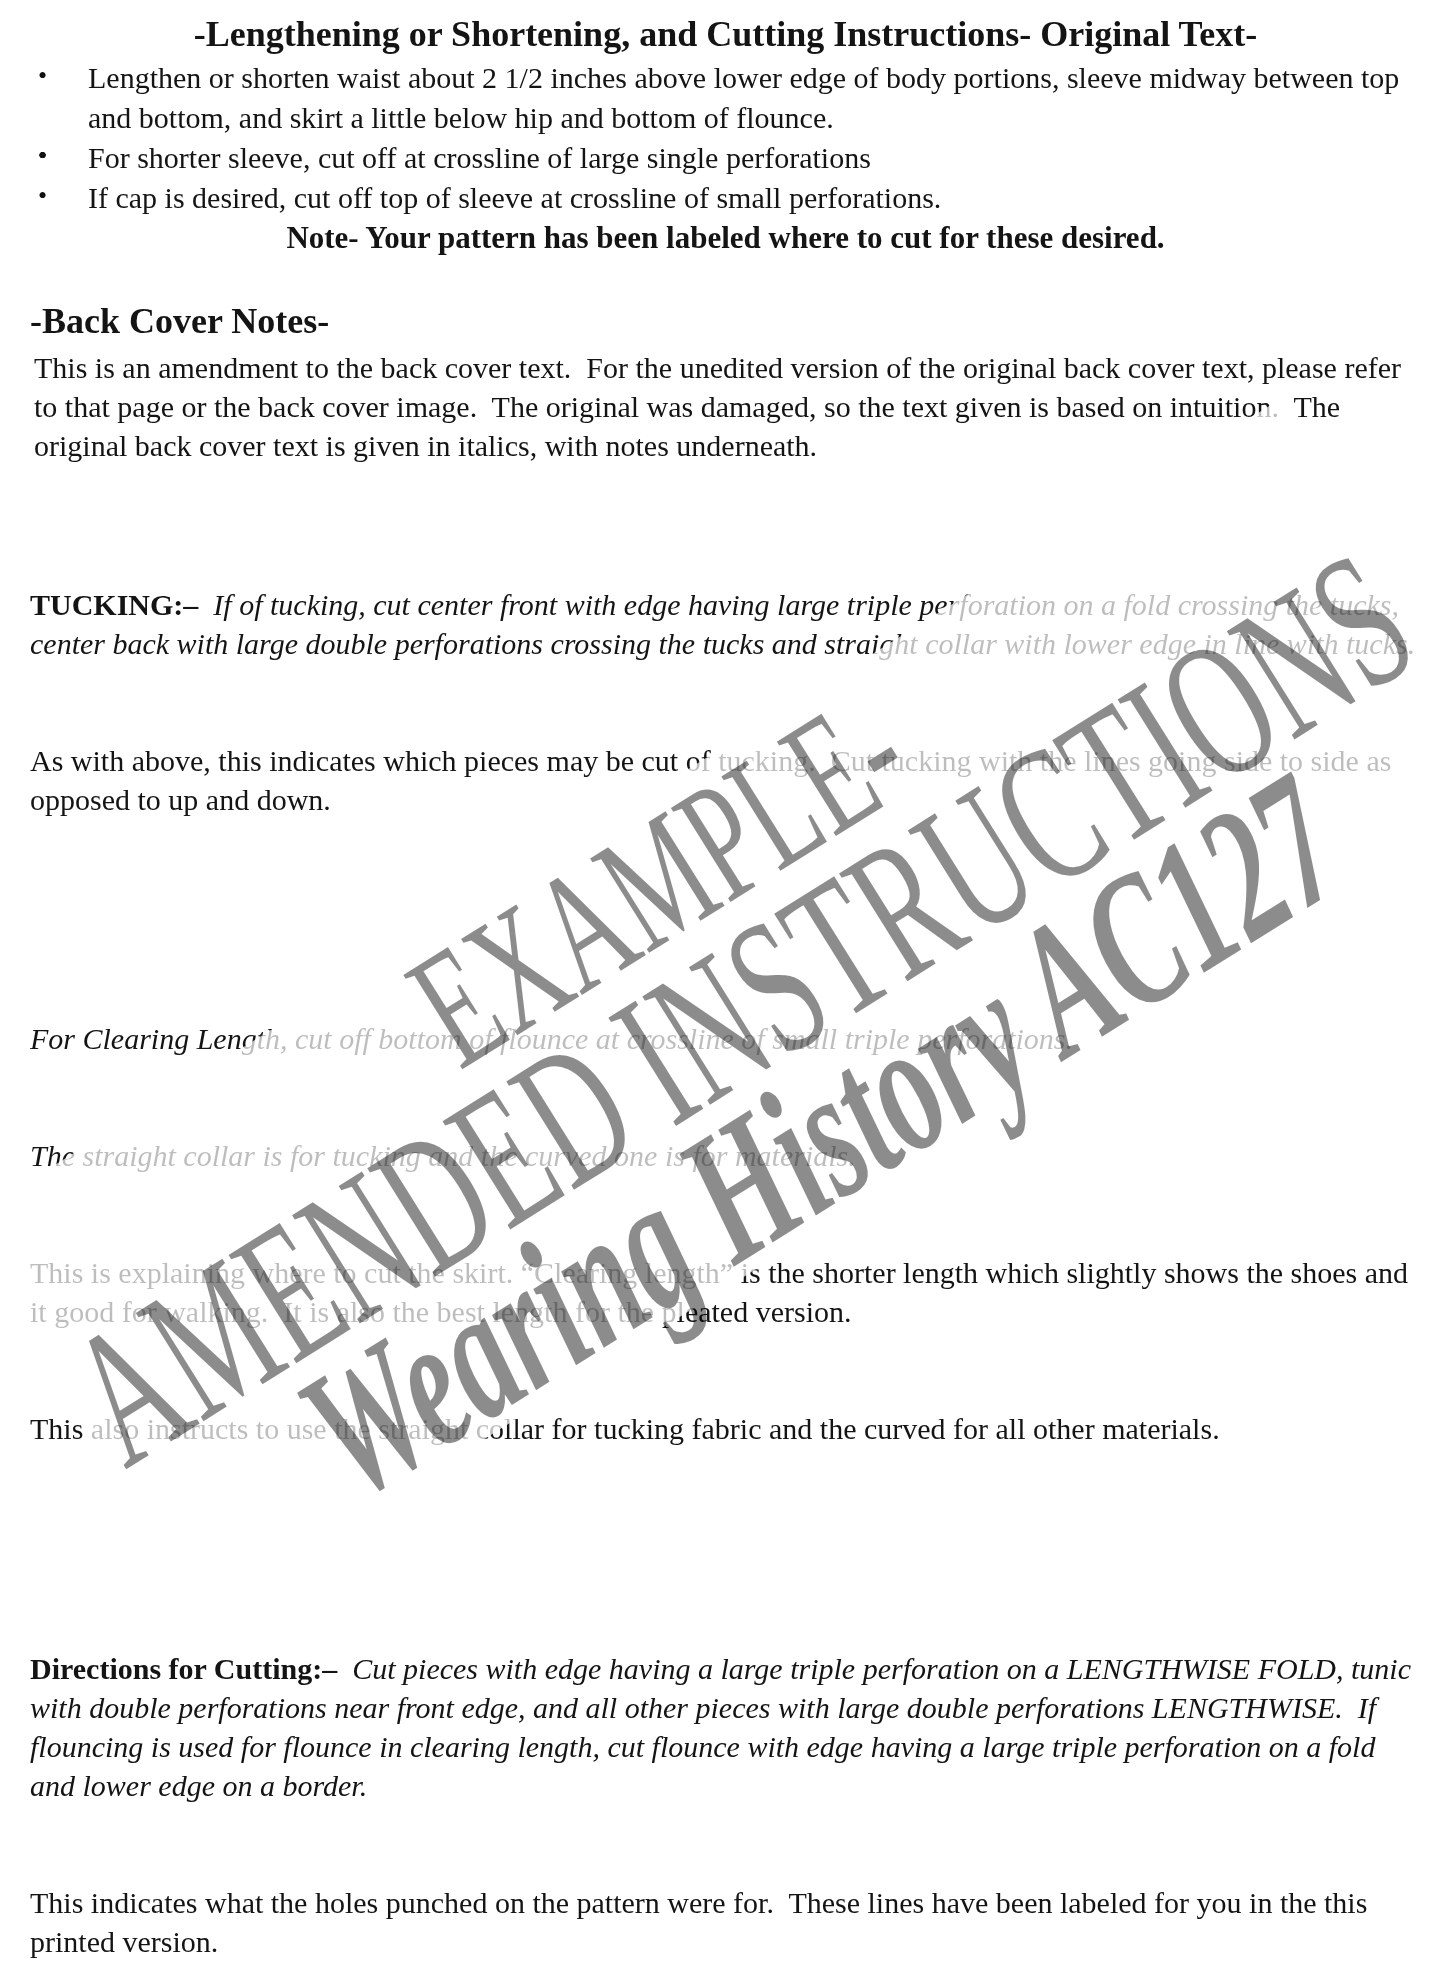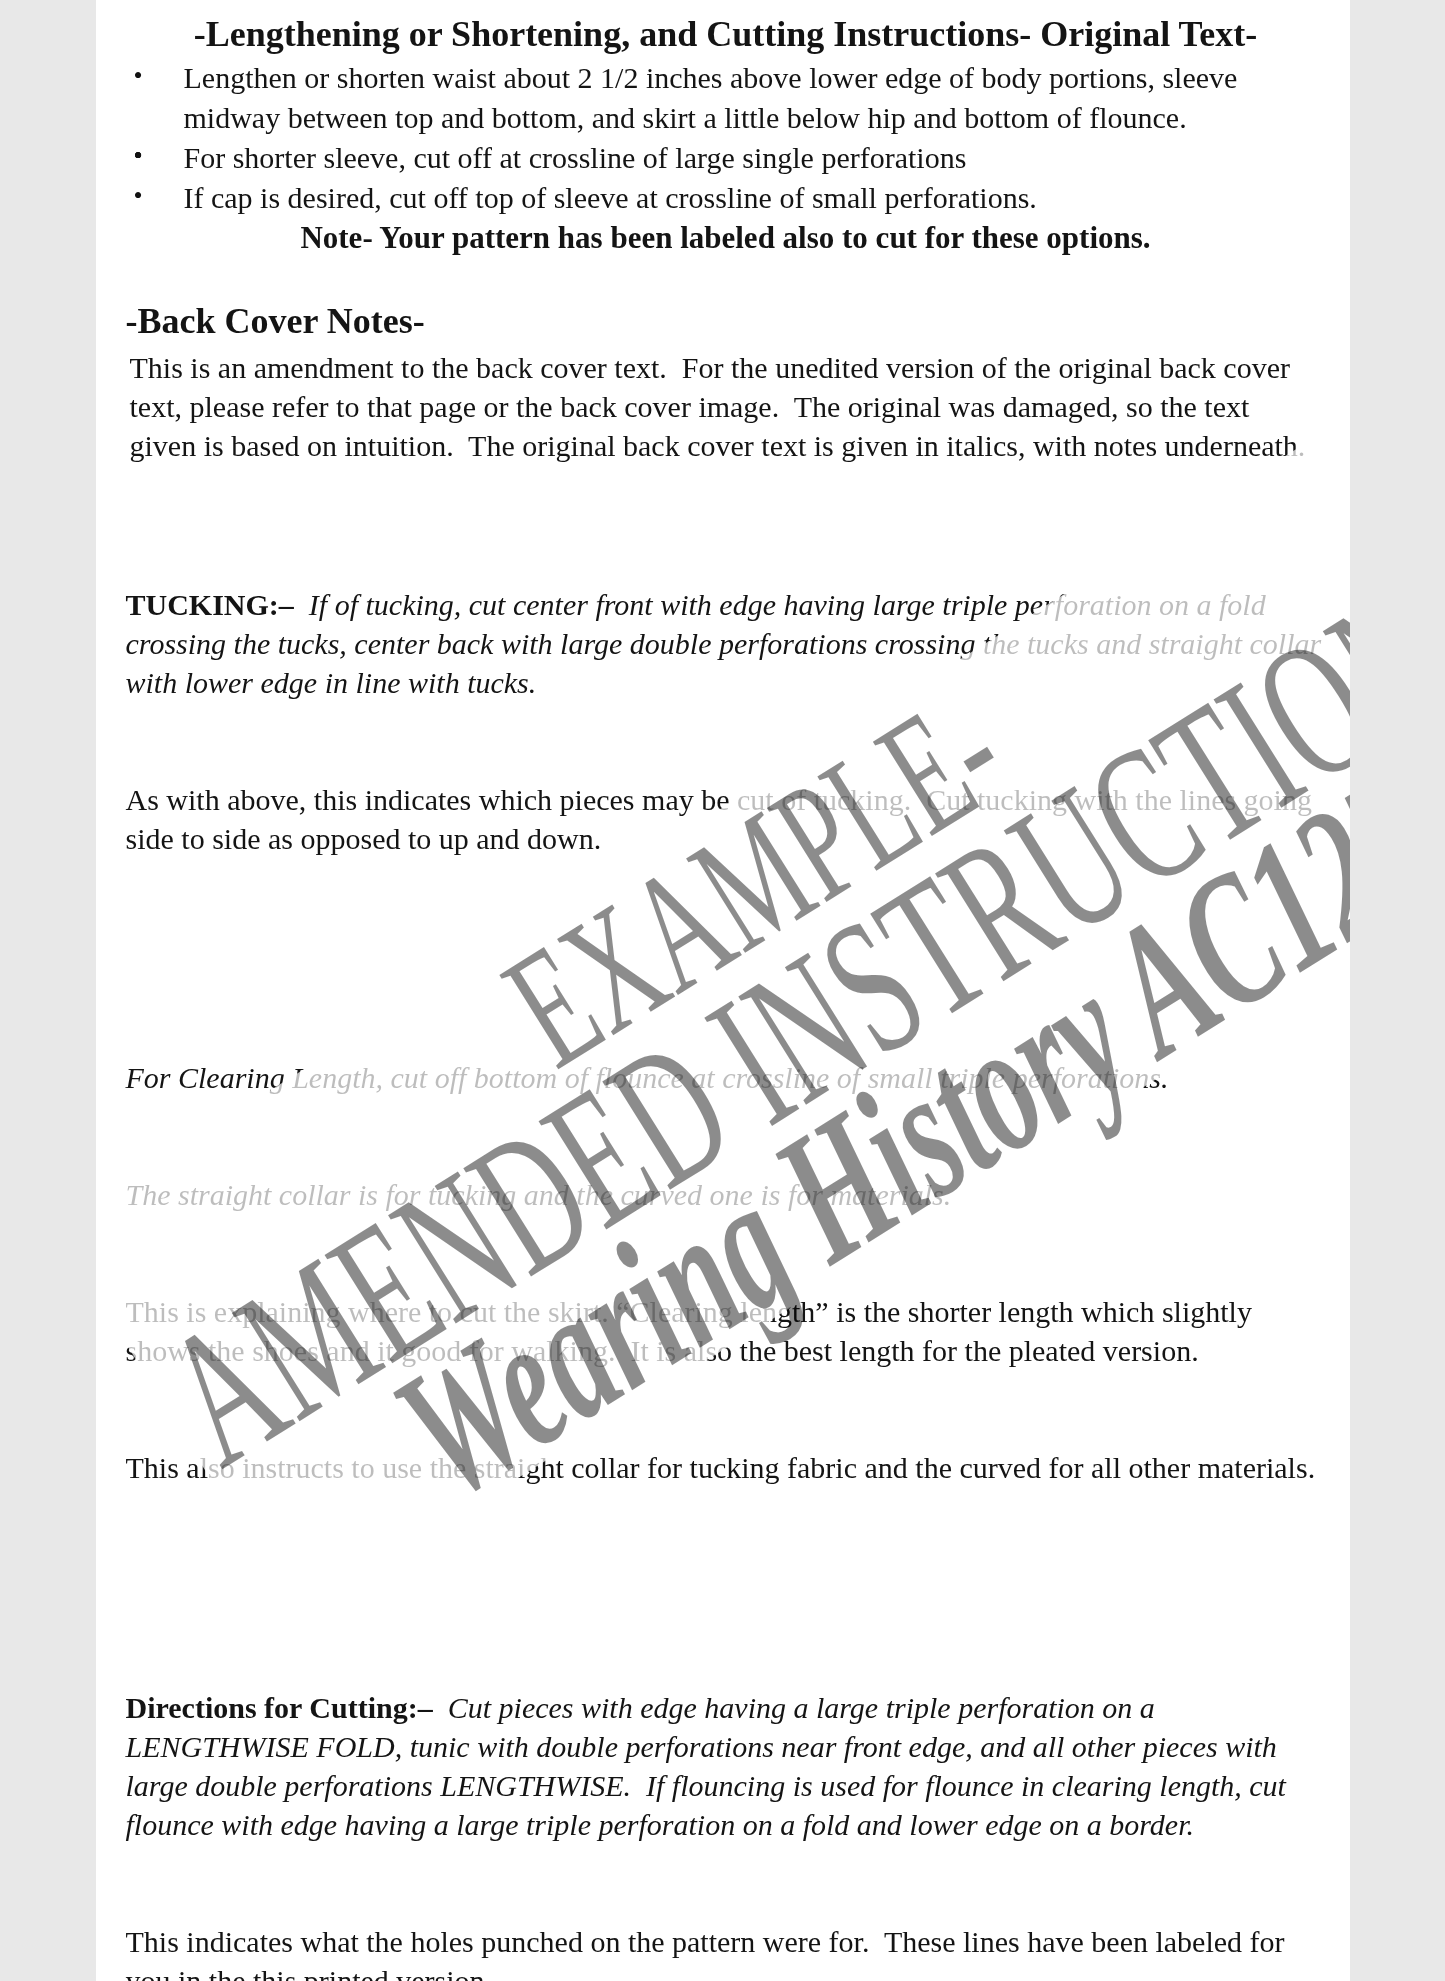--- a/index.html
+++ b/index.html
@@ -1,18 +1,18 @@
 <!DOCTYPE html>
 <html><head>
 <meta charset="utf-8">
 <style>
   html,body { margin:0; padding:0; background:#e8e8e8; }
   .page {
     position:relative;
-    width:1254px; height:1981px;
+    width:1445px; height:1981px;
     margin:0 auto;
     background:#ffffff;
     overflow:hidden;
     font-family:"Liberation Serif", serif;
     color:#141414;
   }
   .content {
     position:absolute; inset:0;
     padding:10px 24px 0 30px;
     z-index:1;
@@ -75,21 +75,21 @@
     <h1 class="doc-title">-Lengthening or Shortening, and Cutting Instructions- Original Text-</h1>
 
     <ul class="bullets">
       <li><span class="bullet-glyph">•</span><span>Lengthen or shorten waist about 2 1/2 inches above lower edge of body portions, sleeve midway between top and bottom, and skirt a little below hip and bottom of flounce.</span></li>
       <li><span class="bullet-glyph">•</span></li>
       <li><span class="bullet-glyph">•</span></li>
       <li><span class="bullet-glyph">•</span><span>For shorter sleeve, cut off at crossline of large single perforations</span></li>
       <li><span class="bullet-glyph">•</span><span>If cap is desired, cut off top of sleeve at crossline of small perforations.</span></li>
     </ul>
 
-    <div class="note-line">Note- Your pattern has been labeled also to cut for these options.</div>
+    <div class="note-line">Note- Your pattern has been labeled where to cut for these desired.</div>
 
     <h2 class="section-heading">-Back Cover Notes-</h2>
 
     <p class="intro-para">This is an amendment to the back cover text.  For the unedited version of the original back cover text, please refer to that page or the back cover image.  The original was damaged, so the text given is based on intuition.  The original back cover text is given in italics, with notes underneath.</p>
 
     <div class="block block-b">
       <div class="para"><span class="lead">TUCKING:–</span><span class="q">  If of tucking, cut center front with edge having large triple perforation on a fold crossing the tucks, center back with large double perforations crossing the tucks and straight collar with lower edge in line with tucks.</span></div>
       <div class="para">As with above, this indicates which pieces may be cut of tucking.  Cut tucking with the lines going side to side as opposed to up and down.</div>
     </div>
 

